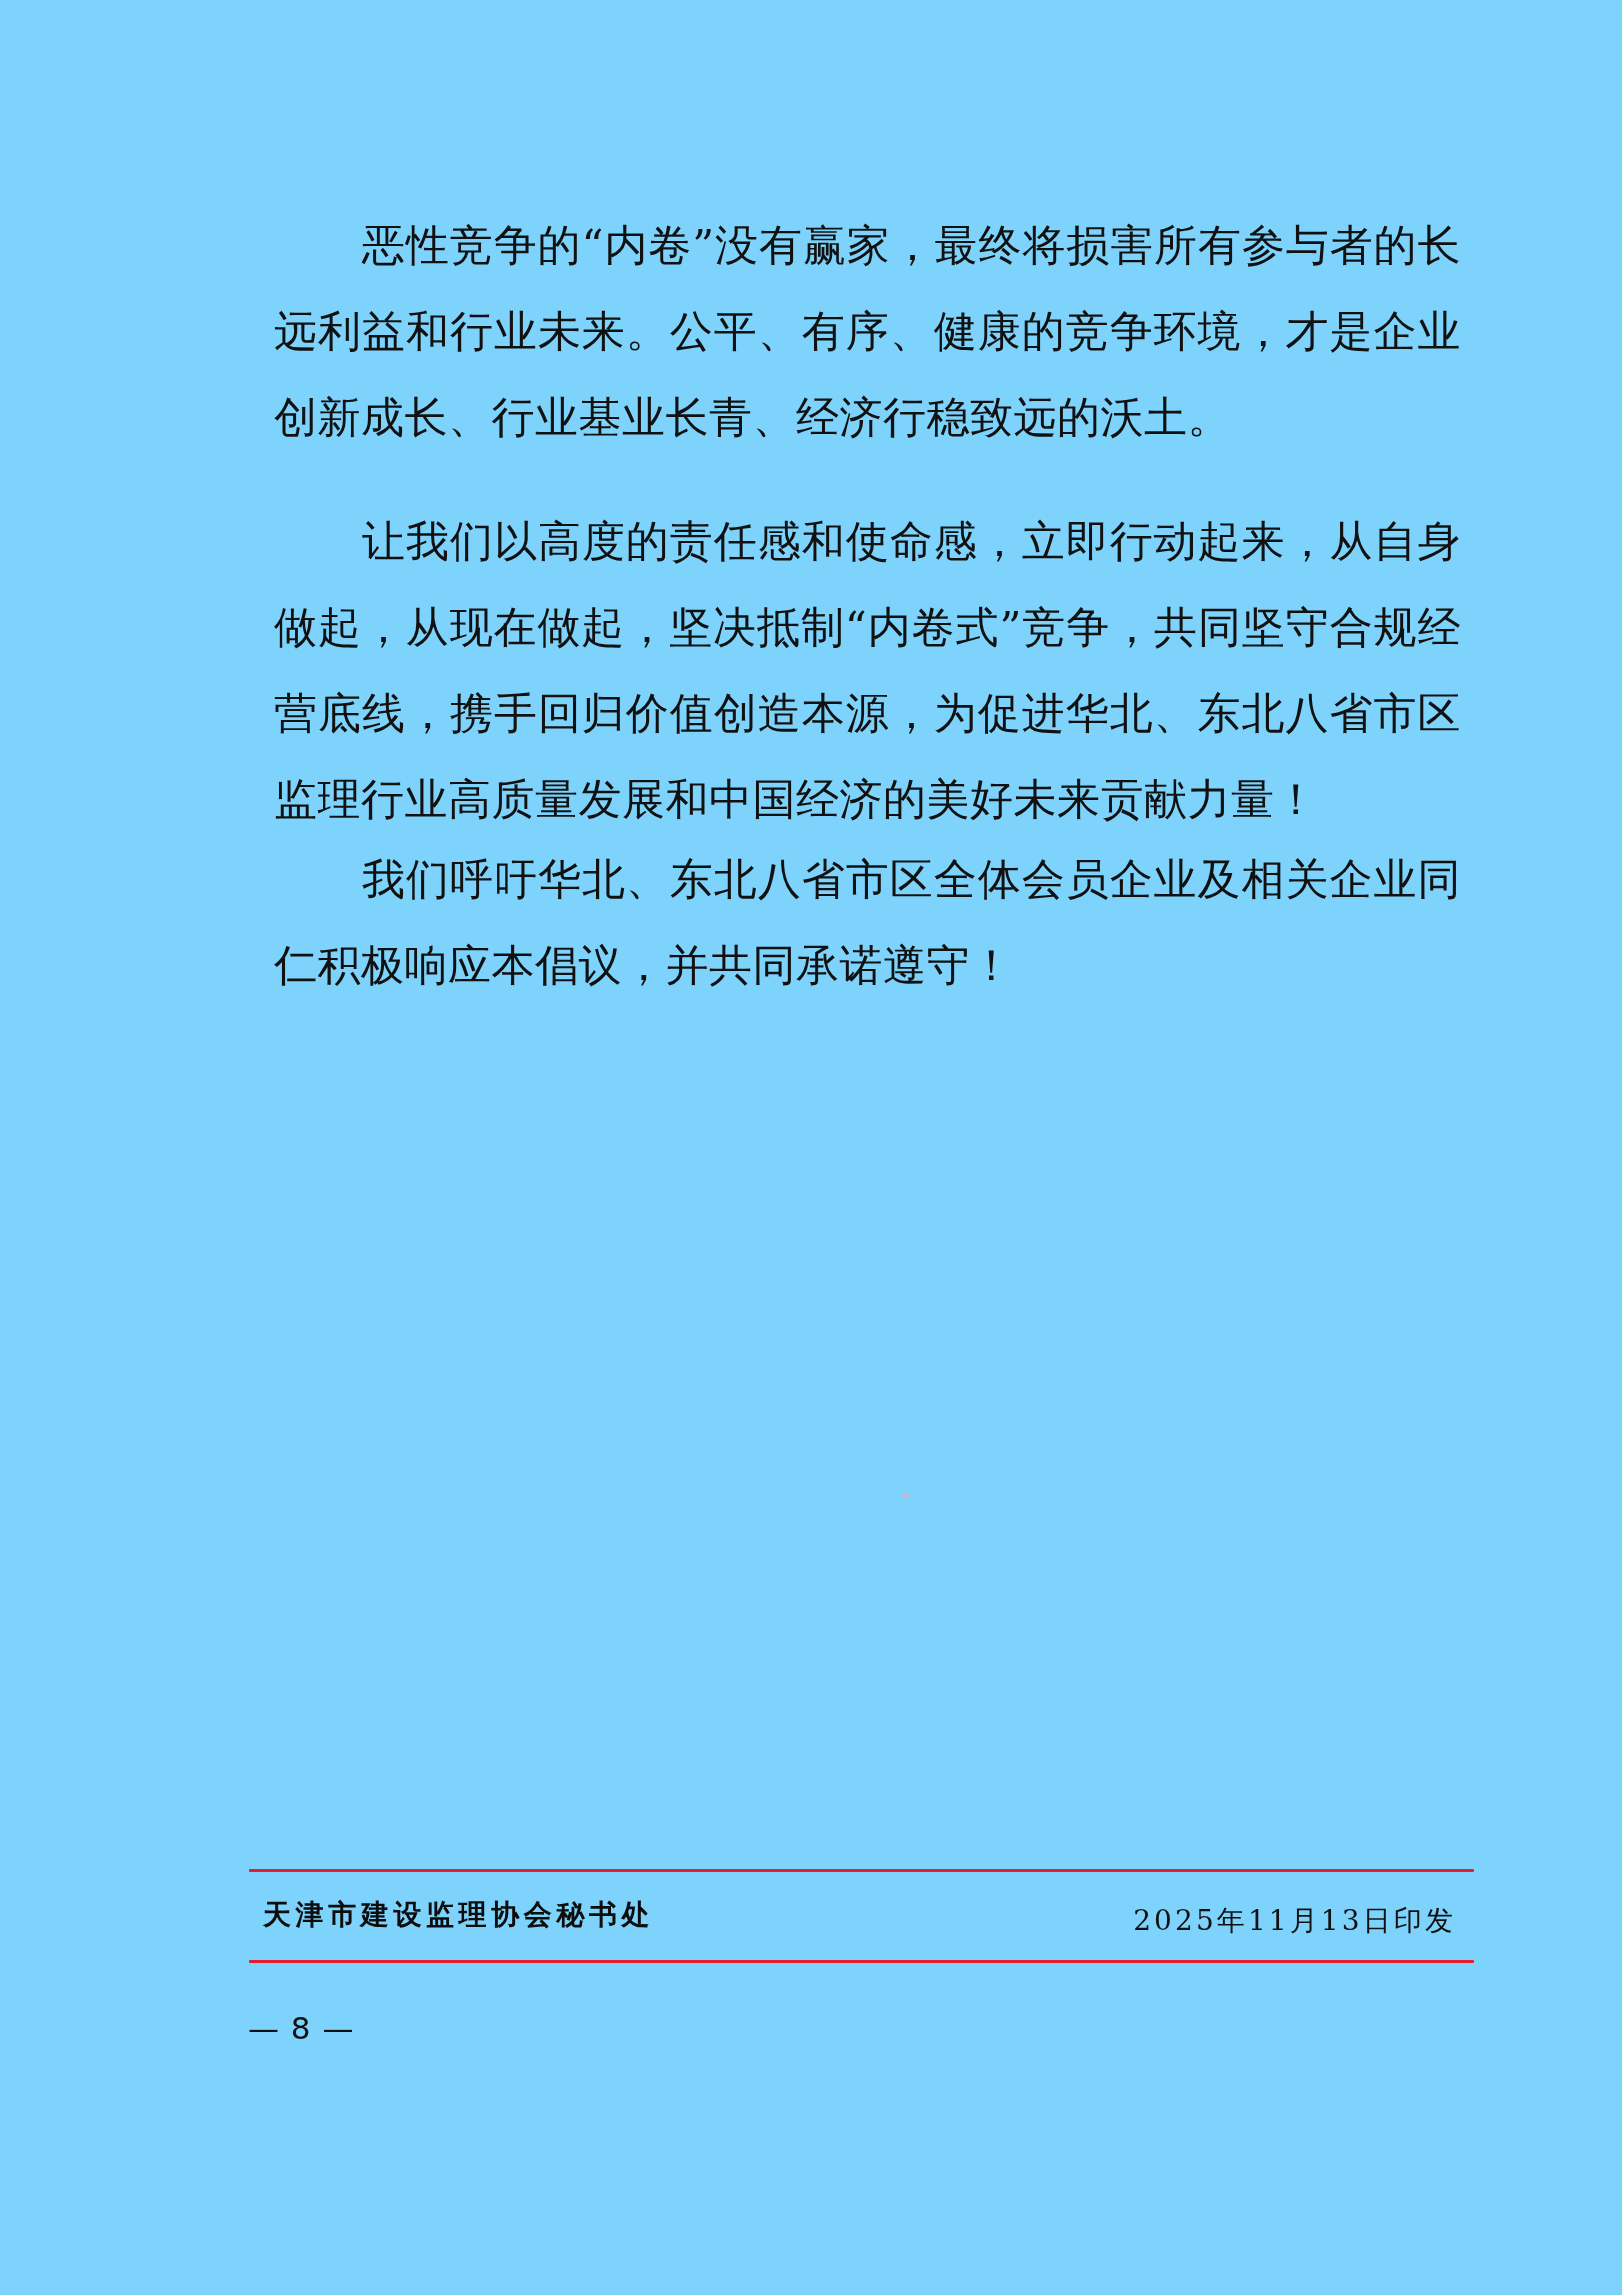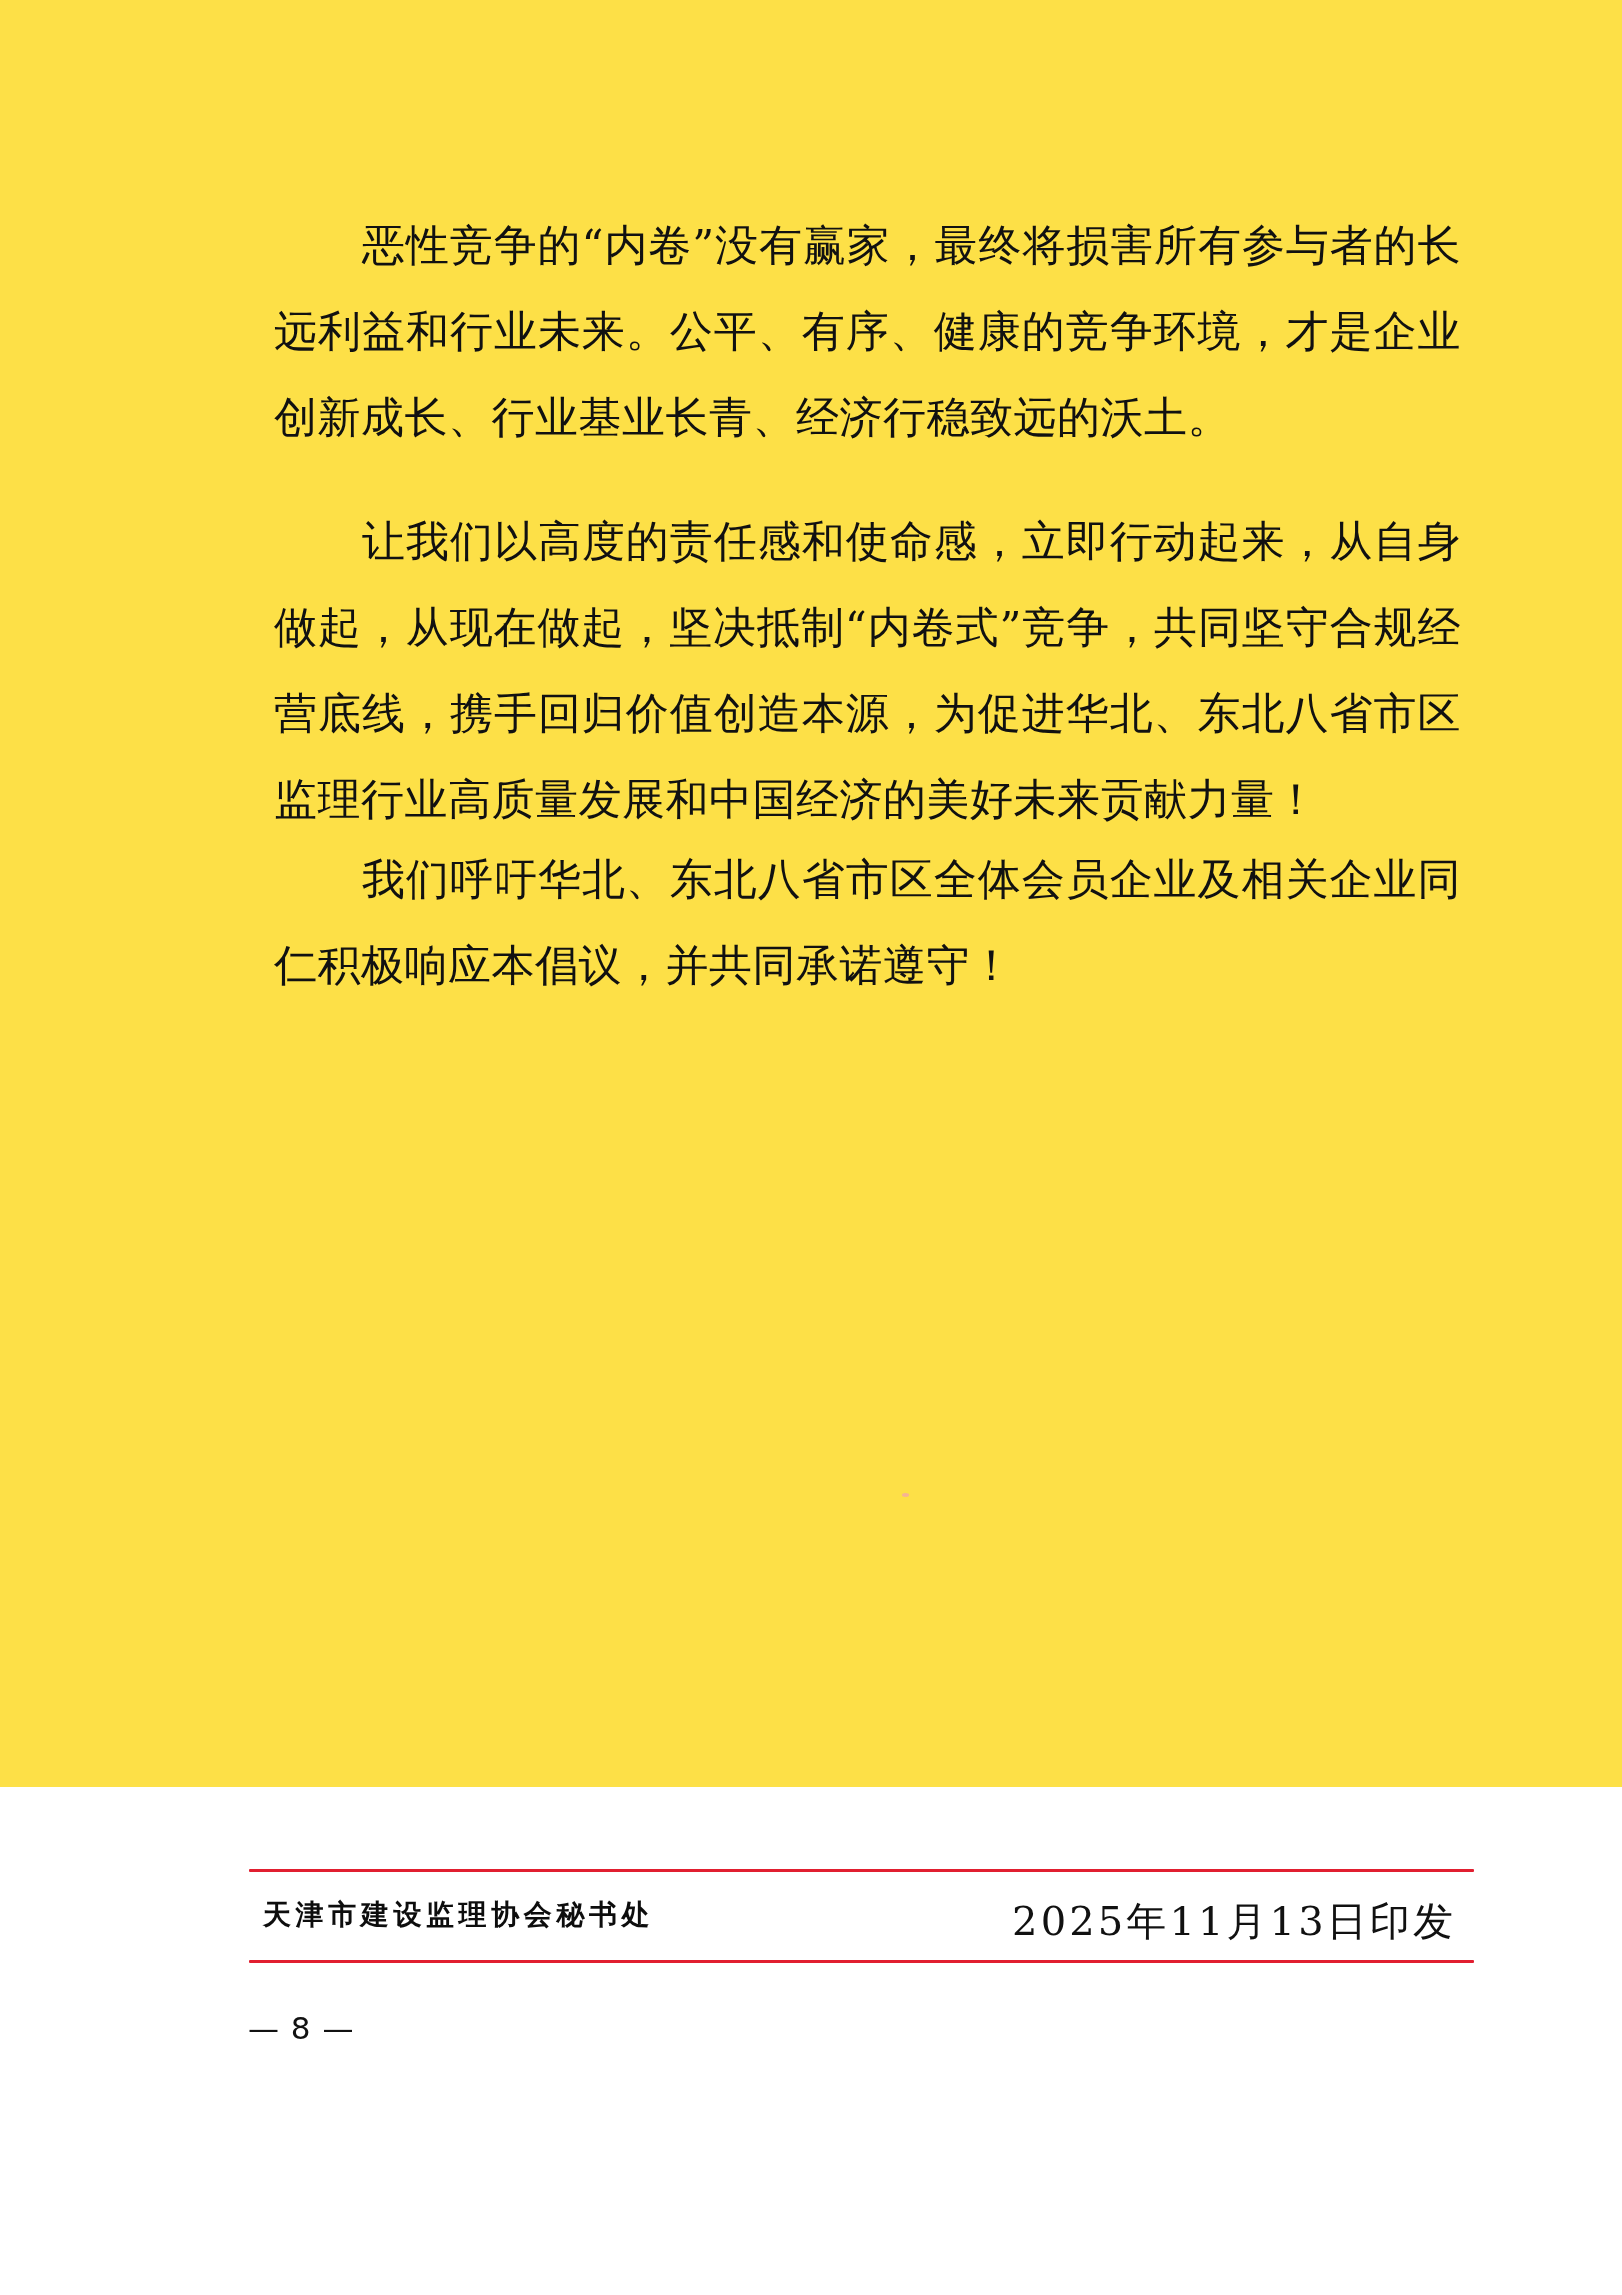--- a/index.html
+++ b/index.html
@@ -12,22 +12,22 @@
       height: 2295px;
       position: relative;
       overflow: hidden;
       font-family: "DejaVu Serif", "Liberation Serif", serif;
       color: #111111;
     }
     .page {
       position: absolute;
       left: 0; top: 0;
       width: 1623px;
-      height: 1787px;
-      background: #fde047;
+      height: 2295px;
+      background: #7dd3fc;
     }
     .body-text {
       position: absolute;
       left: 274px;
       width: 1187px;
       font-size: 43px;
       line-height: 86px;
       letter-spacing: 0.5px;
       text-align: justify;
       text-justify: inter-character;
@@ -61,21 +61,21 @@
       font-size: 28px;
       line-height: 46px;
       letter-spacing: 4.6px;
       color: #0d0d0d;
       text-align: right;
     }
     .footer-date {
       position: absolute;
       right: 167px;
       top: 1898px;
-      font-size: 40px;
+      font-size: 28px;
       line-height: 46px;
       letter-spacing: 3.1px;
       color: #111111;
     }
     .page-number {
       position: absolute;
       left: 248px;
       top: 2008px;
       font-family: "DejaVu Sans", "Liberation Sans", sans-serif;
       font-size: 31px;

